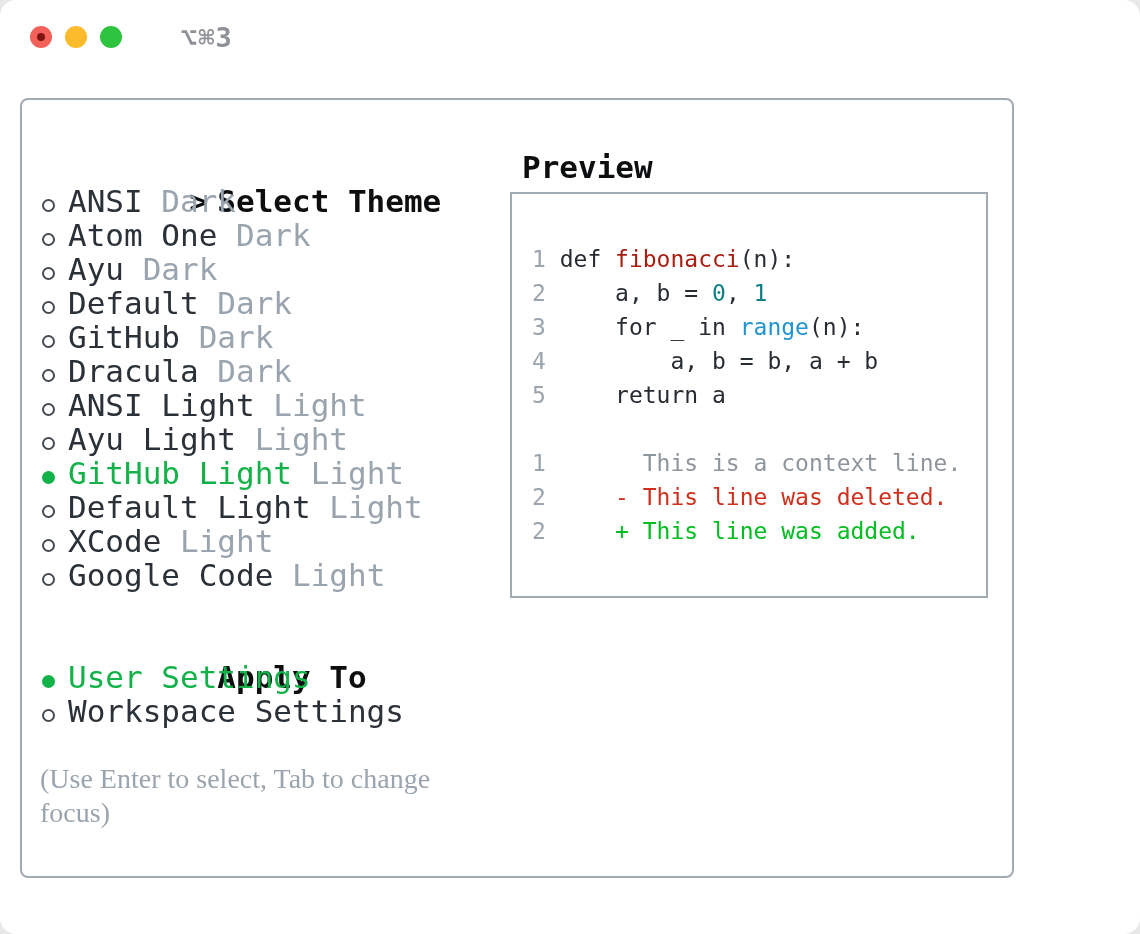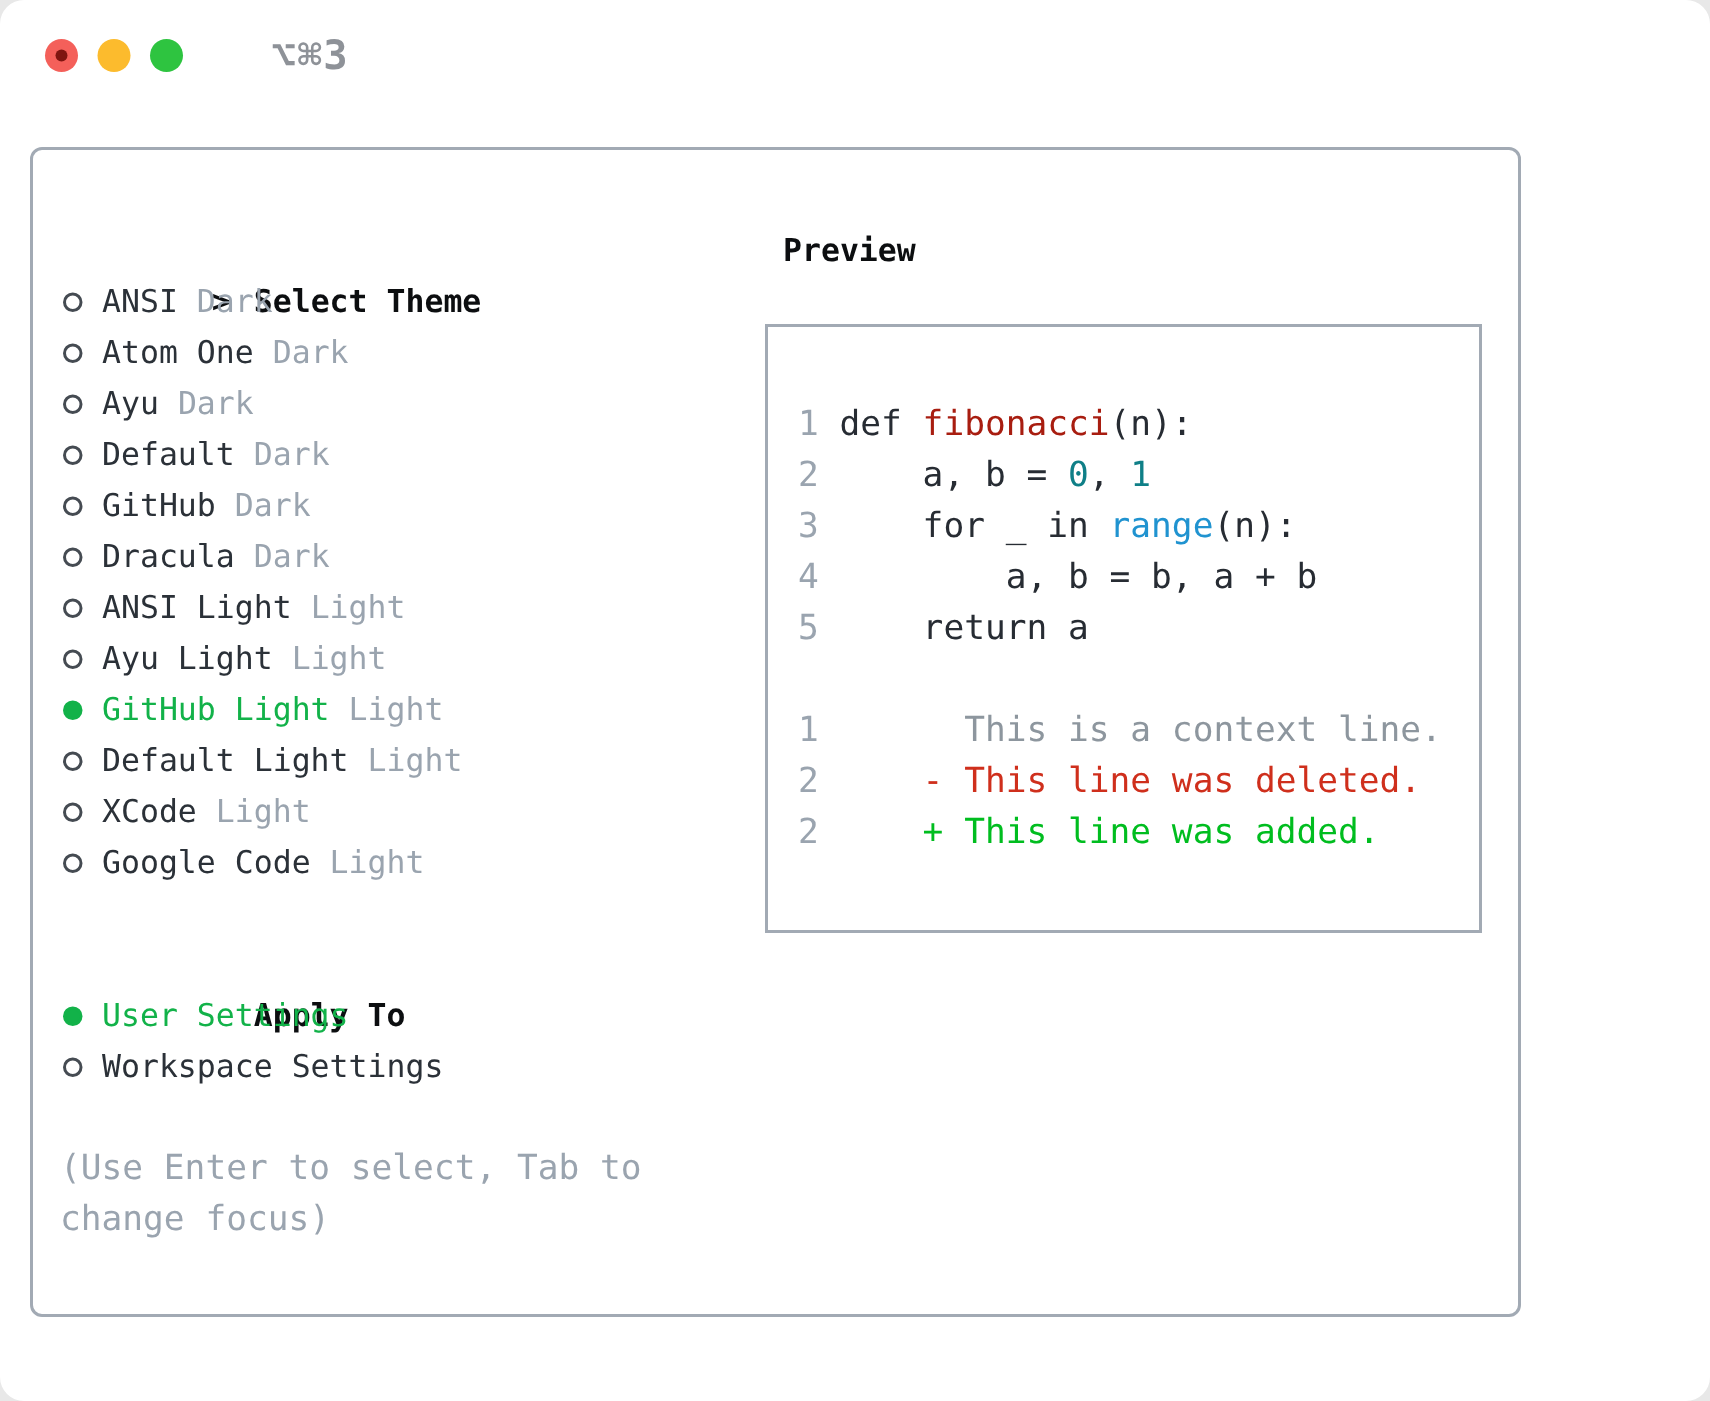--- a/index.html
+++ b/index.html
@@ -16,42 +16,42 @@
   .light.yellow{background:var(--tl-yellow);}
   .light.green{background:var(--tl-green);}
   .light.red::after{content:"";position:absolute;left:7px;top:7px;width:8px;height:8px;border-radius:50%;background:#7f1510;}
   .win-title{margin-left:46px;font-size:27px;font-weight:bold;color:var(--title-gray);letter-spacing:1px;}
   
   .panel{
     position:absolute;left:20px;top:98px;width:994px;height:780px;
     border:2px solid var(--border-gray);border-radius:8px;box-sizing:border-box;background:#fff;
   }
   .left-col{position:absolute;left:18px;top:50px;}
-  .row{height:34px;line-height:34px;font-size:21px;white-space:pre;}
+  .row{height:34px;line-height:34px;font-size:31px;white-space:pre;}
   .spacer{height:34px;}
   .prompt{display:inline-block;width:28px;font-weight:bold;color:#0c0e10;}
   .gutter{display:inline-block;width:28px;}
   .bullet{
     display:inline-block;width:13px;height:13px;box-sizing:border-box;
     border:2px solid #454b52;border-radius:50%;margin:0 13px 0 2px;
   }
   .bullet.filled{background:var(--accent-green);border-color:var(--accent-green);}
   .hdr{font-weight:bold;color:#0c0e10;}
   .t-name{color:var(--text-dark);}
   .theme-row.selected .t-name{color:var(--accent-green);}
   .t-variant{color:var(--muted-gray);}
   .hint{
     margin-top:34px;width:406px;white-space:normal;
-    color:var(--muted-gray);font-size:23px;line-height:34px;
+    color:var(--muted-gray);font-size:28px;line-height:34px;font-family:Liberation Serif, serif;
   }
   
   .preview-col{position:absolute;left:480px;top:50px;}
   .preview-label{margin-left:20px;}
   .preview-box{
-    margin-left:8px;margin-top:32px;width:478px;height:406px;box-sizing:border-box;
+    margin-left:8px;margin-top:8px;width:478px;height:406px;box-sizing:border-box;
     border:2px solid var(--border-gray);background:#fff;
     padding:48px 0 16px 20px;overflow:hidden;
   }
   .code-line{height:34px;line-height:34px;font-size:23px;white-space:pre;}
   .ln{display:inline-block;width:2ch;color:var(--muted-gray);}
   .tk-fg{color:#272c33;}
   .tk-fn{color:var(--function-red);}
   .tk-num{color:var(--number-teal);}
   .tk-builtin{color:var(--builtin-blue);}
   .tk-ctx{color:var(--context-gray);}

